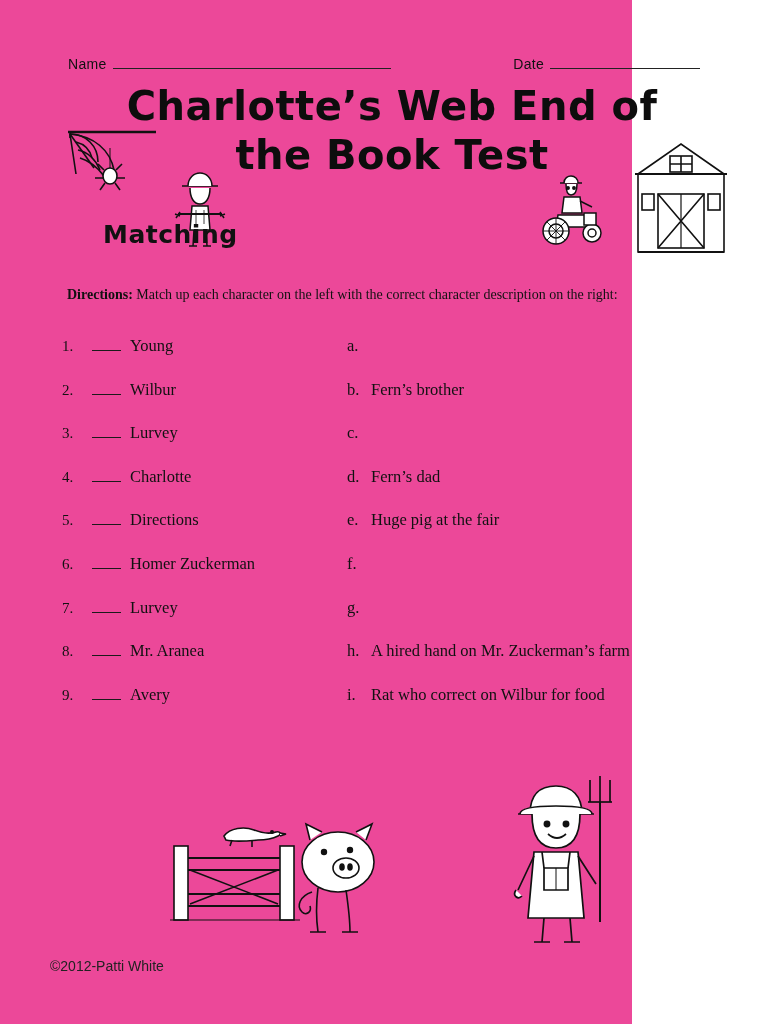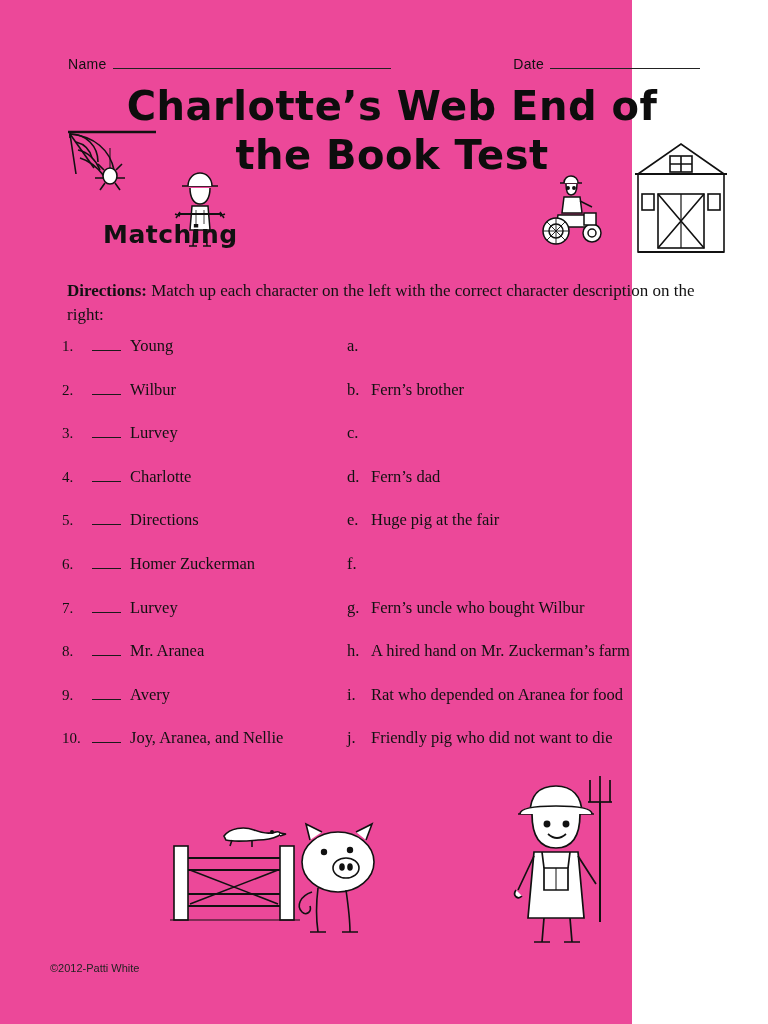--- a/index.html
+++ b/index.html
@@ -72,23 +72,23 @@
     font-weight: bold;
     font-size: 25px;
     letter-spacing: .5px;
     margin-left: 35px;
   }
 
   
   .directions {
     position: absolute;
     left: 67px;
-    top: 279px;
+    top: 285px;
     width: 633px;
-    font-size: 17px;
+    font-size: 14px;
     line-height: 1.42;
   }
   .directions b { font-weight: bold; }
 
   
   .match-area {
     position: absolute;
     left: 62px;
     top: 336px;
     width: 650px;
@@ -128,21 +128,21 @@
     flex: 0 0 24px;
   }
   .right-text { }
 
   
   .footer {
     position: absolute;
     left: 50px;
     bottom: 50px;
     font-family: "Liberation Sans", sans-serif;
-    font-size: 11px;
+    font-size: 14px;
     color: #222;
   }
 
   
   .art { position: absolute; }
   .art svg { display: block; }
 
   #art-spiderweb { left: 64px;  top: 128px; }
   #art-scarecrow-sm { left: 172px; top: 168px; }
   #art-tractor { left: 534px; top: 175px; }
@@ -315,21 +315,20 @@
     </div>
 
     <div class="match-row">
       <div class="col-left">
         <span class="num">7.</span>
         <span class="blank"></span>
         <span class="left-text">Lurvey</span>
       </div>
       <div class="col-right">
         <span class="letter">g.</span>
-        <span class="right-text">Fern’s uncle who bought Wilbur</span>
       </div>
     </div>
 
     <div class="match-row">
       <div class="col-left">
         <span class="num">8.</span>
         <span class="blank"></span>
         <span class="left-text">Mr. Aranea</span>
       </div>
       <div class="col-right">
@@ -339,35 +338,24 @@
     </div>
 
     <div class="match-row">
       <div class="col-left">
         <span class="num">9.</span>
         <span class="blank"></span>
         <span class="left-text">Avery</span>
       </div>
       <div class="col-right">
         <span class="letter">i.</span>
-        <span class="right-text">Rat who depended on Aranea for food</span>
-      </div>
-    </div>
-
-    <div class="match-row">
-      <div class="col-left">
-        <span class="num">10.</span>
-        <span class="blank"></span>
-        <span class="left-text">Joy, Aranea, and Nellie</span>
-      </div>
-      <div class="col-right">
-        <span class="letter">j.</span>
-        <span class="right-text">Friendly pig who did not want to die</span>
-      </div>
-    </div>
+        <span class="right-text">Rat who correct on Wilbur for food</span>
+      </div>
+    </div>
+
 
   </div>
 
   <div class="art" id="art-fence-pig">
     <svg width="250" height="150" viewBox="0 0 250 150" fill="none" stroke="#111" stroke-width="1.6">
 
       <path d="M64 36 C70 28 84 26 94 30 C104 34 110 34 116 32 C120 31 122 34 118 36 C112 39 106 40 98 40 C88 41 74 42 66 40 Z" fill="#fff"></path>
       <circle cx="112" cy="32" r="1.2" fill="#111"></circle>
       <path d="M120 33 L126 34 L120 36" fill="#fff"></path>
       <path d="M72 40 L70 46 M92 41 L92 47"></path>

